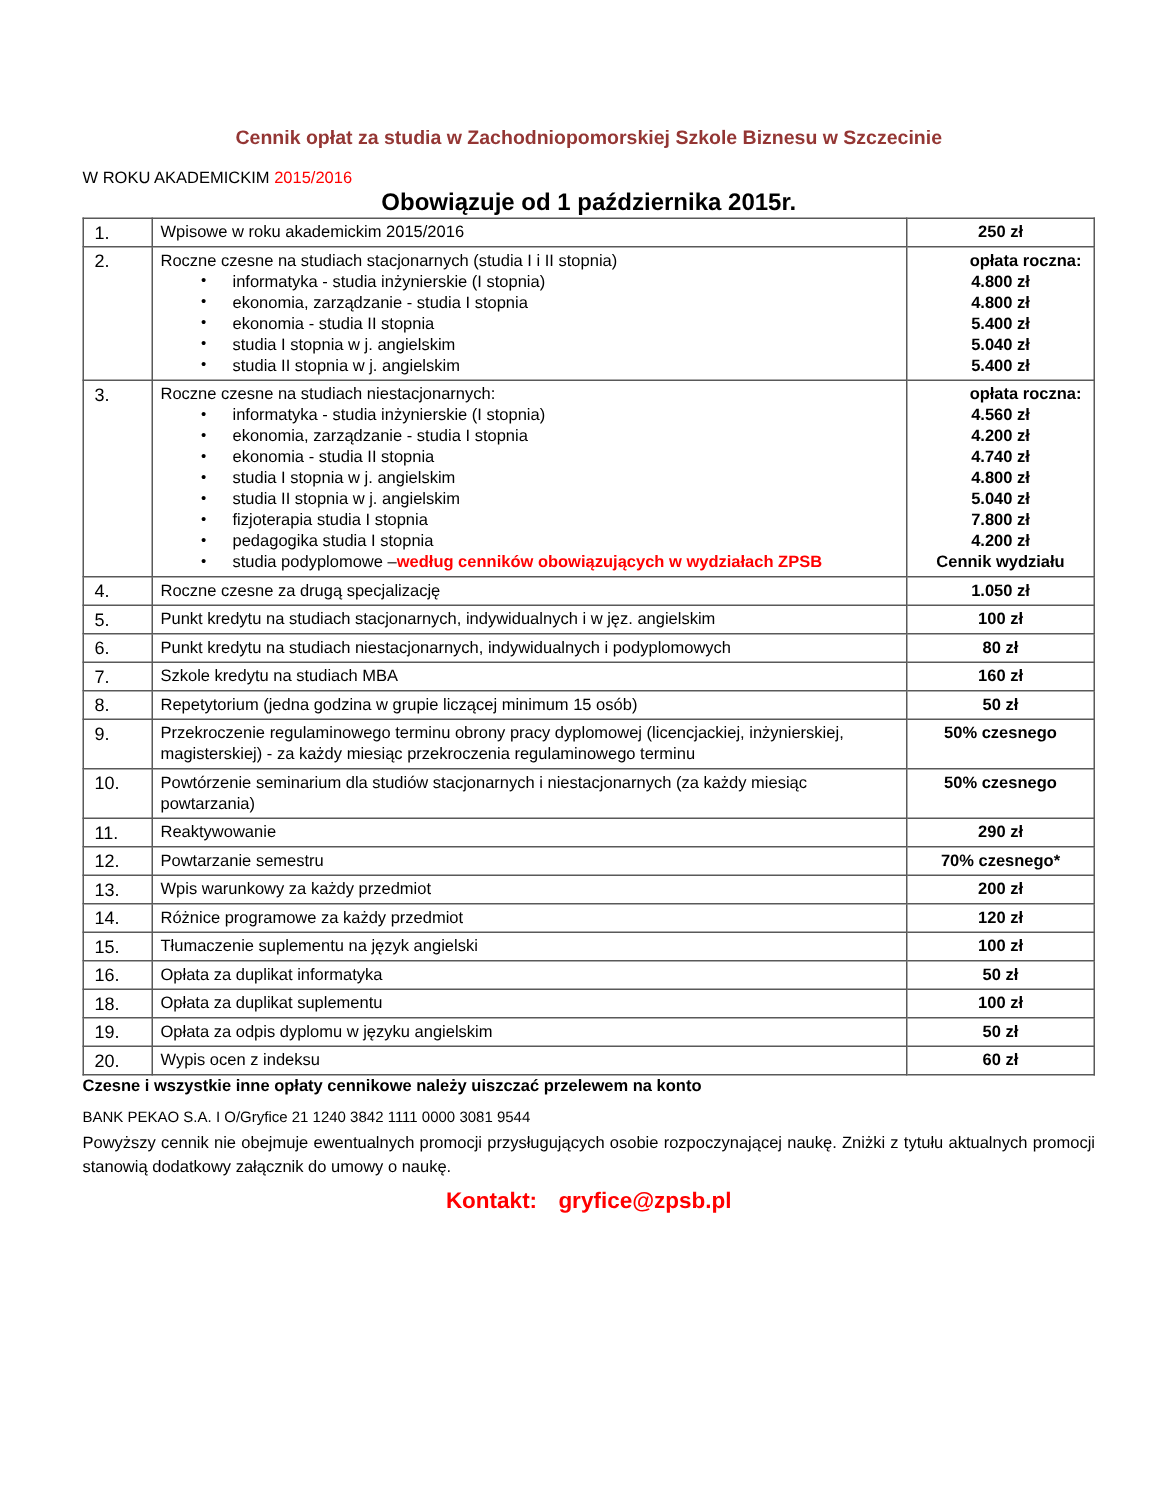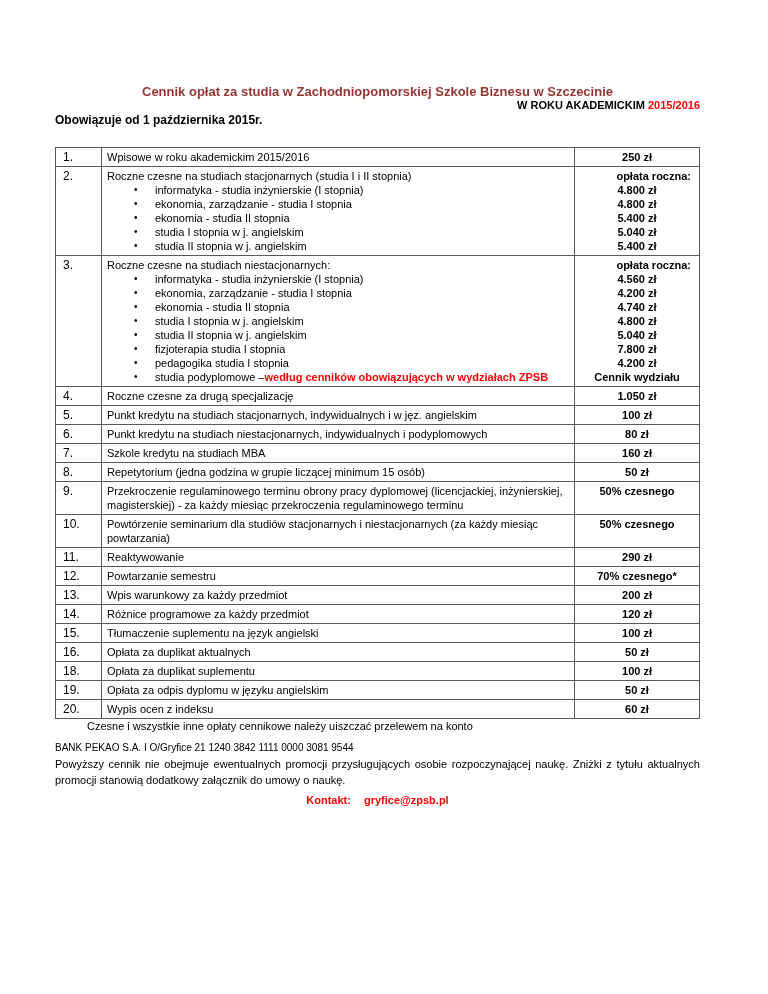--- a/index.html
+++ b/index.html
@@ -4,40 +4,41 @@
 <style>
   html, body { margin: 0; padding: 0; }
   body {
     width: 768px;
     height: 994px;
     background: #ffffff;
     font-family: "Liberation Sans", sans-serif;
     color: #000;
     overflow: hidden;
   }
-  .page { padding: 84px 68px 0 55px; }
+  .page { padding: 84px 38px 0 55px; }
 
   .doc-title {
     font-size: 13px;
     font-weight: 700;
     color: var(--title-color, #943634);
     text-align: center;
   }
   .doc-subtitle {
     font-size: 11px;
-    font-weight: 700;
-    text-align: right;
-    margin-top: 0;
+    font-weight: 400;
+    text-align: left;
+    margin-top: 14px;
   }
   .doc-subtitle .year { color: var(--accent-red, #f00); }
   .doc-effective {
-    font-size: 12px;
-    font-weight: 700;
+    font-size: 16px;
+    font-weight: 700;
+    text-align: center;
     margin-top: 2px;
-    margin-bottom: 20px;
+    margin-bottom: 0;
   }
 
   table.fees {
     width: 100%;
     border-collapse: collapse;
     table-layout: fixed;
   }
   .fees td {
     border: 1px solid var(--border-color, #595959);
     vertical-align: top;
@@ -65,30 +66,30 @@
   }
   .bullet-line { display: flex; padding-left: 27px; }
   .bullet { flex: 0 0 21px; font-size: 10px; }
   .red-bold { color: var(--accent-red, #f00); font-weight: 700; }
 
   .footnote {
     font-size: 8px;
     color: var(--accent-red, #f00);
     margin: 2px 0 5px 10px;
   }
-  .pay-bold { font-size: 11px; font-weight: 400; line-height: 15px; margin-left: 32px; }
+  .pay-bold { font-size: 11px; font-weight: 700; line-height: 15px; }
   .bank { font-size: 10px; line-height: 15px; margin-top: 6px; }
   .promo {
     font-size: 11px;
     line-height: 15.5px;
     text-align: justify;
     margin-top: 2px;
   }
   .contact {
-    font-size: 11px;
+    font-size: 15px;
     font-weight: 700;
     color: var(--accent-red, #f00);
     text-align: center;
     margin-top: 6px;
   }
   .contact .email { margin-left: 10px; }
 </style>
 </head>
 <body>
 
@@ -249,21 +250,21 @@
           <td class="col-desc">Różnice programowe za każdy przedmiot</td>
           <td class="col-price">120 zł</td>
         </tr>
         <tr>
           <td class="col-no">15.</td>
           <td class="col-desc">Tłumaczenie suplementu na język angielski</td>
           <td class="col-price">100 zł</td>
         </tr>
         <tr>
           <td class="col-no">16.</td>
-          <td class="col-desc">Opłata za duplikat aktualnych</td>
+          <td class="col-desc">Opłata za duplikat informatyka</td>
           <td class="col-price">50 zł</td>
         </tr>
         <tr>
           <td class="col-no">18.</td>
           <td class="col-desc">Opłata za duplikat suplementu</td>
           <td class="col-price">100 zł</td>
         </tr>
         <tr>
           <td class="col-no">19.</td>
           <td class="col-desc">Opłata za odpis dyplomu w języku angielskim</td>

